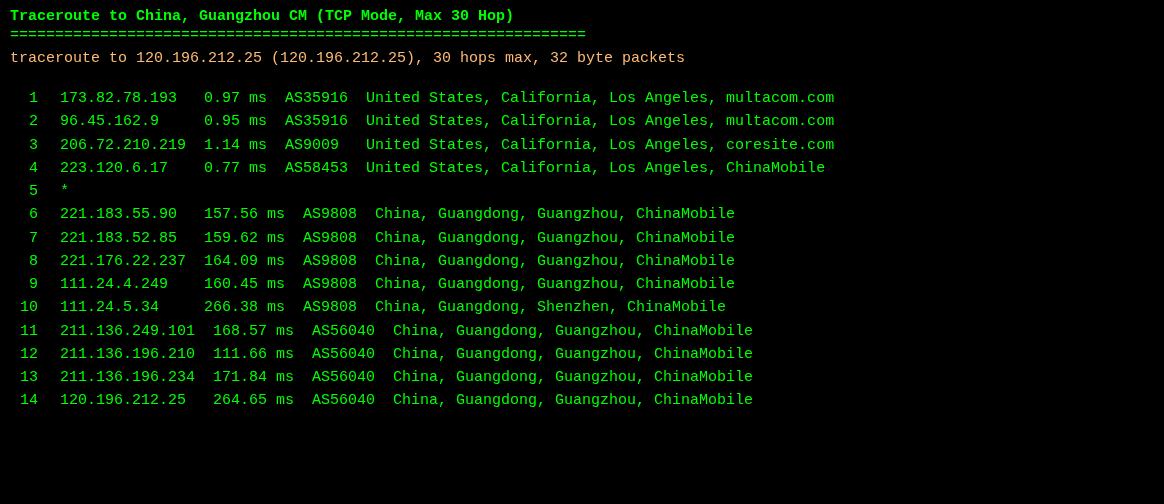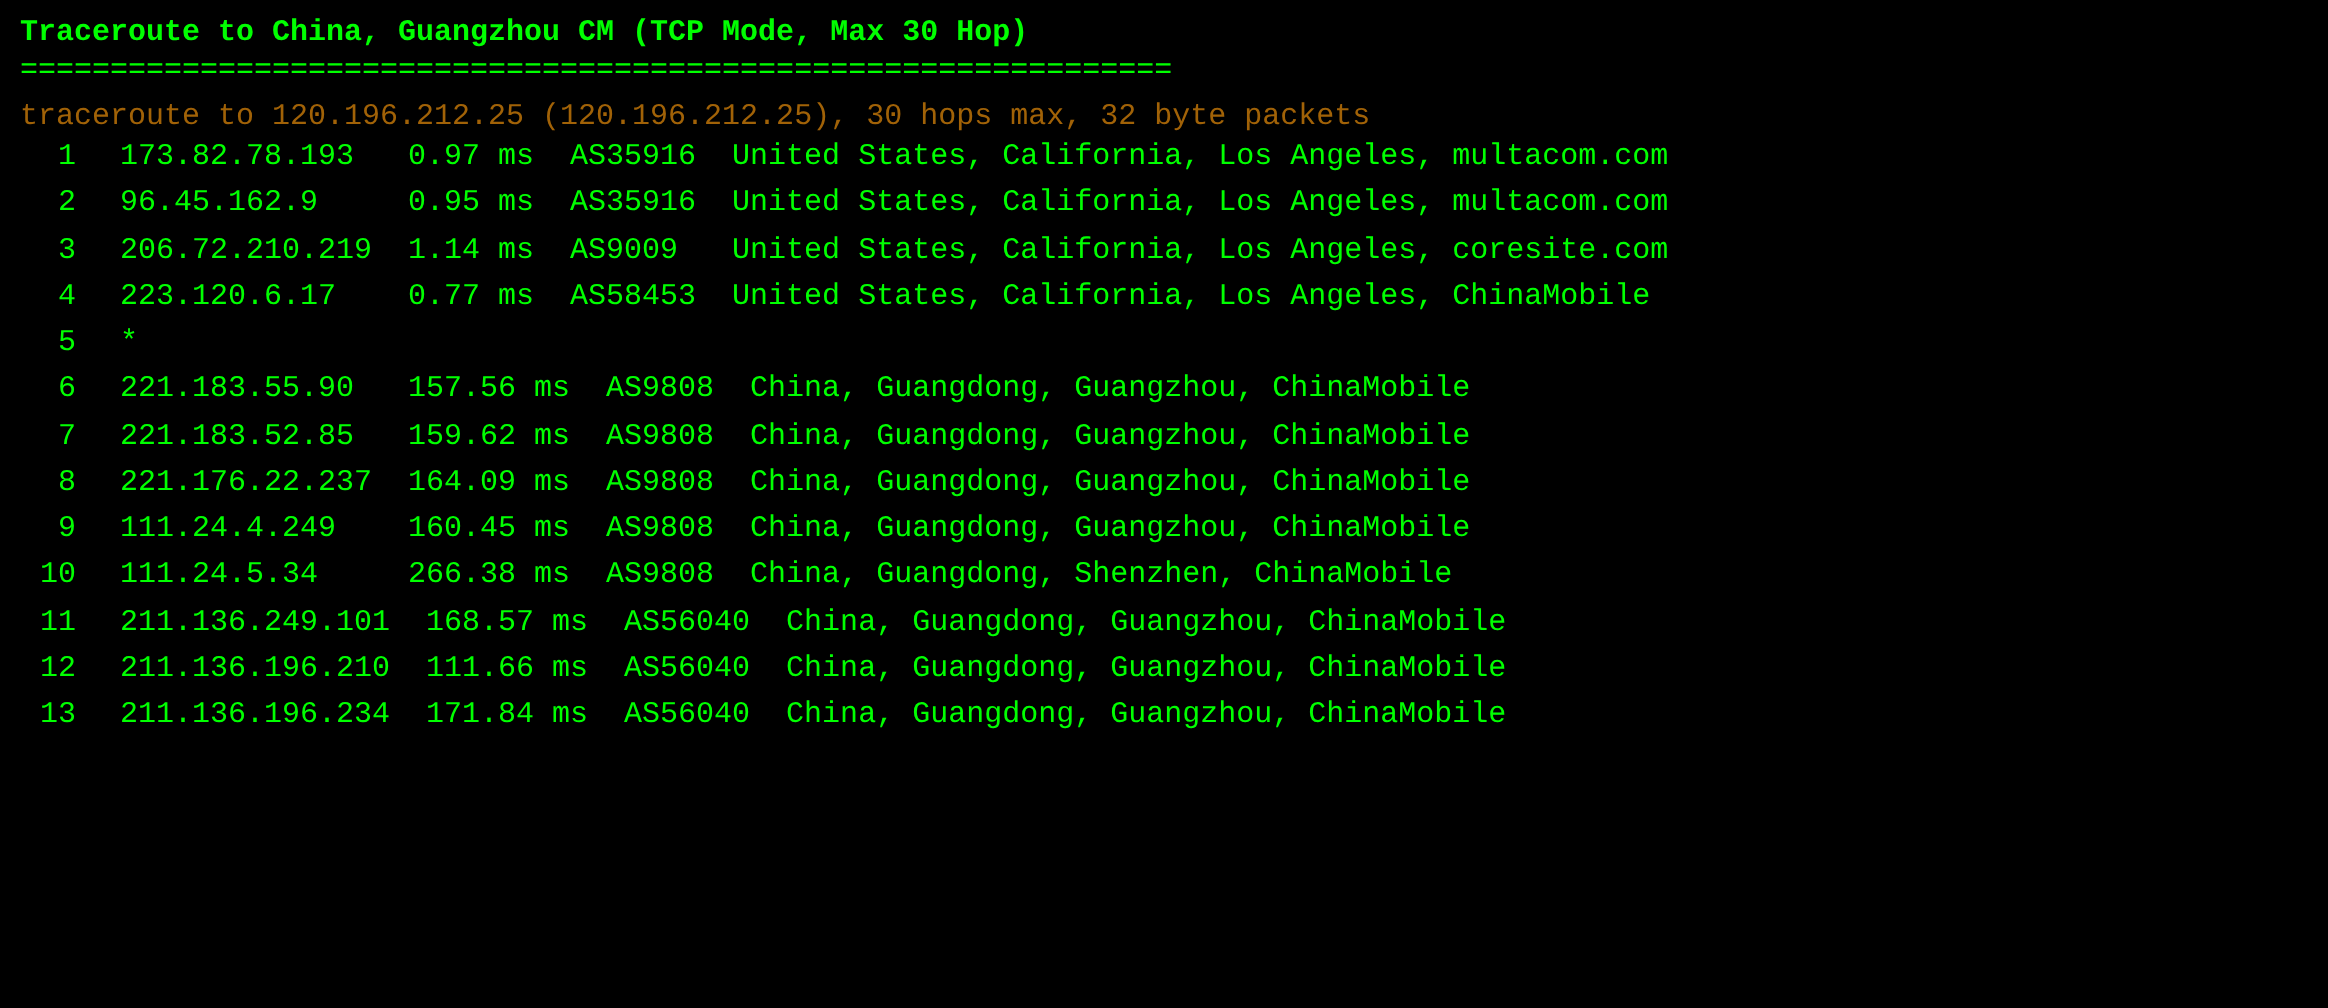--- a/index.html
+++ b/index.html
@@ -20,22 +20,22 @@
     .title-line {
       color: #00ff00;
       margin-bottom: 2px;
       font-weight: bold;
     }
     .separator {
       color: #00ff00;
       margin-bottom: 6px;
     }
     .trace-header {
-      color: #a16207;
-      margin-bottom: 0;
+      color: #fdba74;
+      margin-bottom: 20px;
     }
     .trace-row {
       display: flex;
       color: #00ff00;
       line-height: 1.55;
       white-space: pre;
     }
     .hop-num {
       min-width: 28px;
       text-align: right;
@@ -64,13 +64,14 @@
     <div class="trace-row"><span class="hop-num">4</span><span class="row-content">  223.120.6.17    0.77 ms  AS58453  United States, California, Los Angeles, ChinaMobile</span></div>
     <div class="trace-row"><span class="hop-num">5</span><span class="row-content">  *</span></div>
     <div class="trace-row"><span class="hop-num">6</span><span class="row-content">  221.183.55.90   157.56 ms  AS9808  China, Guangdong, Guangzhou, ChinaMobile</span></div>
     <div class="trace-row"><span class="hop-num">7</span><span class="row-content">  221.183.52.85   159.62 ms  AS9808  China, Guangdong, Guangzhou, ChinaMobile</span></div>
     <div class="trace-row"><span class="hop-num">8</span><span class="row-content">  221.176.22.237  164.09 ms  AS9808  China, Guangdong, Guangzhou, ChinaMobile</span></div>
     <div class="trace-row"><span class="hop-num">9</span><span class="row-content">  111.24.4.249    160.45 ms  AS9808  China, Guangdong, Guangzhou, ChinaMobile</span></div>
     <div class="trace-row"><span class="hop-num">10</span><span class="row-content">  111.24.5.34     266.38 ms  AS9808  China, Guangdong, Shenzhen, ChinaMobile</span></div>
     <div class="trace-row"><span class="hop-num">11</span><span class="row-content">  211.136.249.101  168.57 ms  AS56040  China, Guangdong, Guangzhou, ChinaMobile</span></div>
     <div class="trace-row"><span class="hop-num">12</span><span class="row-content">  211.136.196.210  111.66 ms  AS56040  China, Guangdong, Guangzhou, ChinaMobile</span></div>
     <div class="trace-row"><span class="hop-num">13</span><span class="row-content">  211.136.196.234  171.84 ms  AS56040  China, Guangdong, Guangzhou, ChinaMobile</span></div>
+    <div class="trace-row"><span class="hop-num">14</span><span class="row-content">  120.196.212.25   264.65 ms  AS56040  China, Guangdong, Guangzhou, ChinaMobile</span></div>
   </div>
 
 </body></html>

